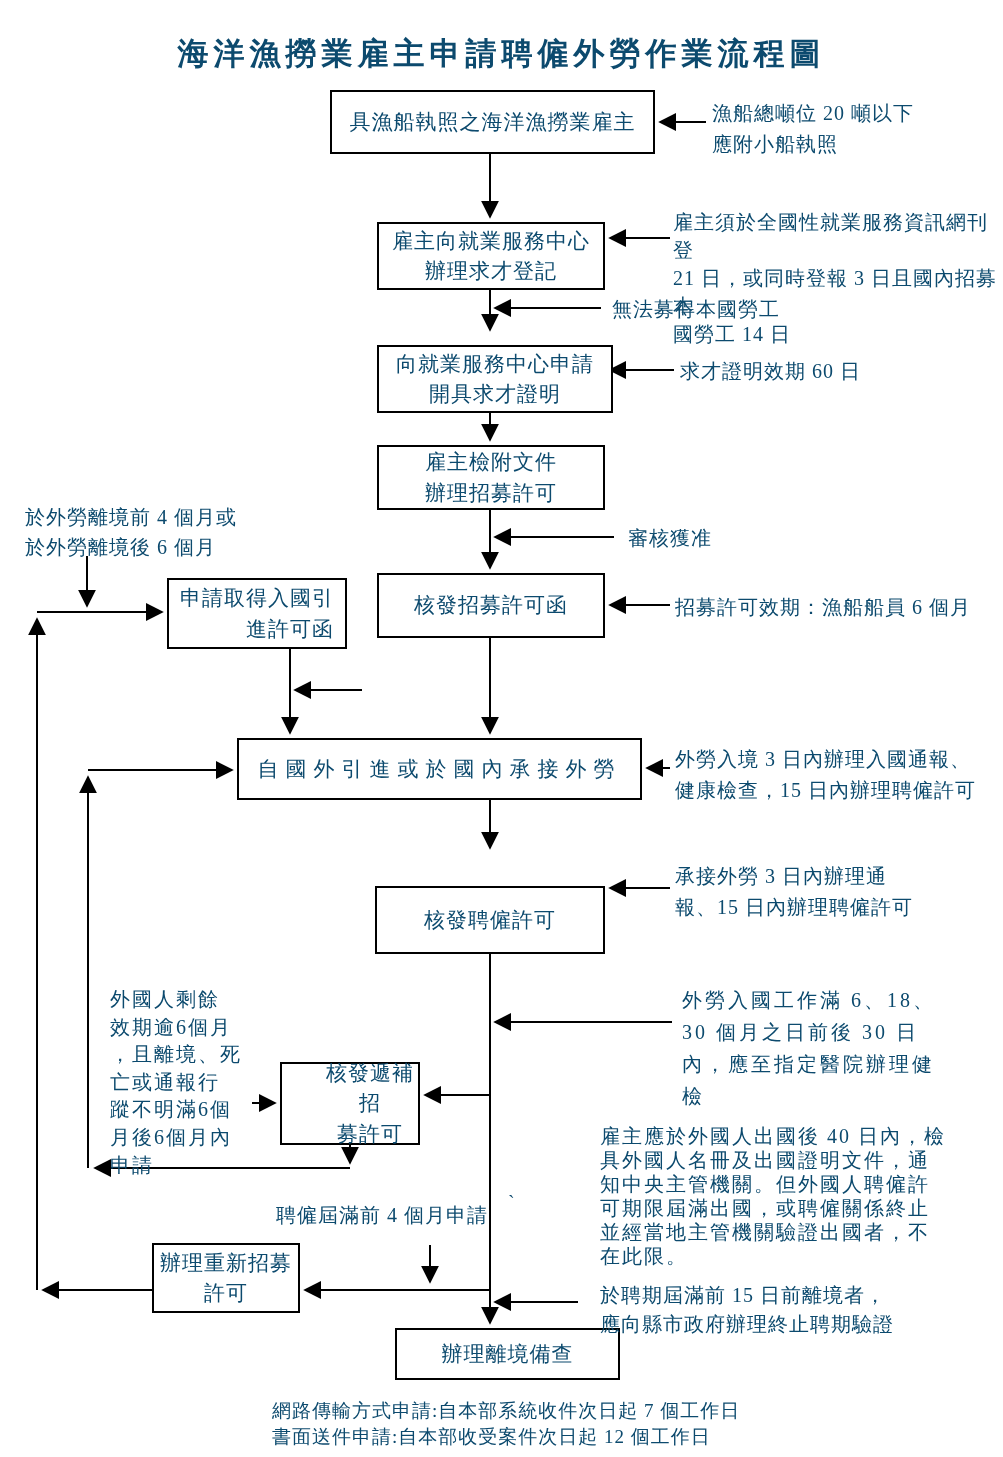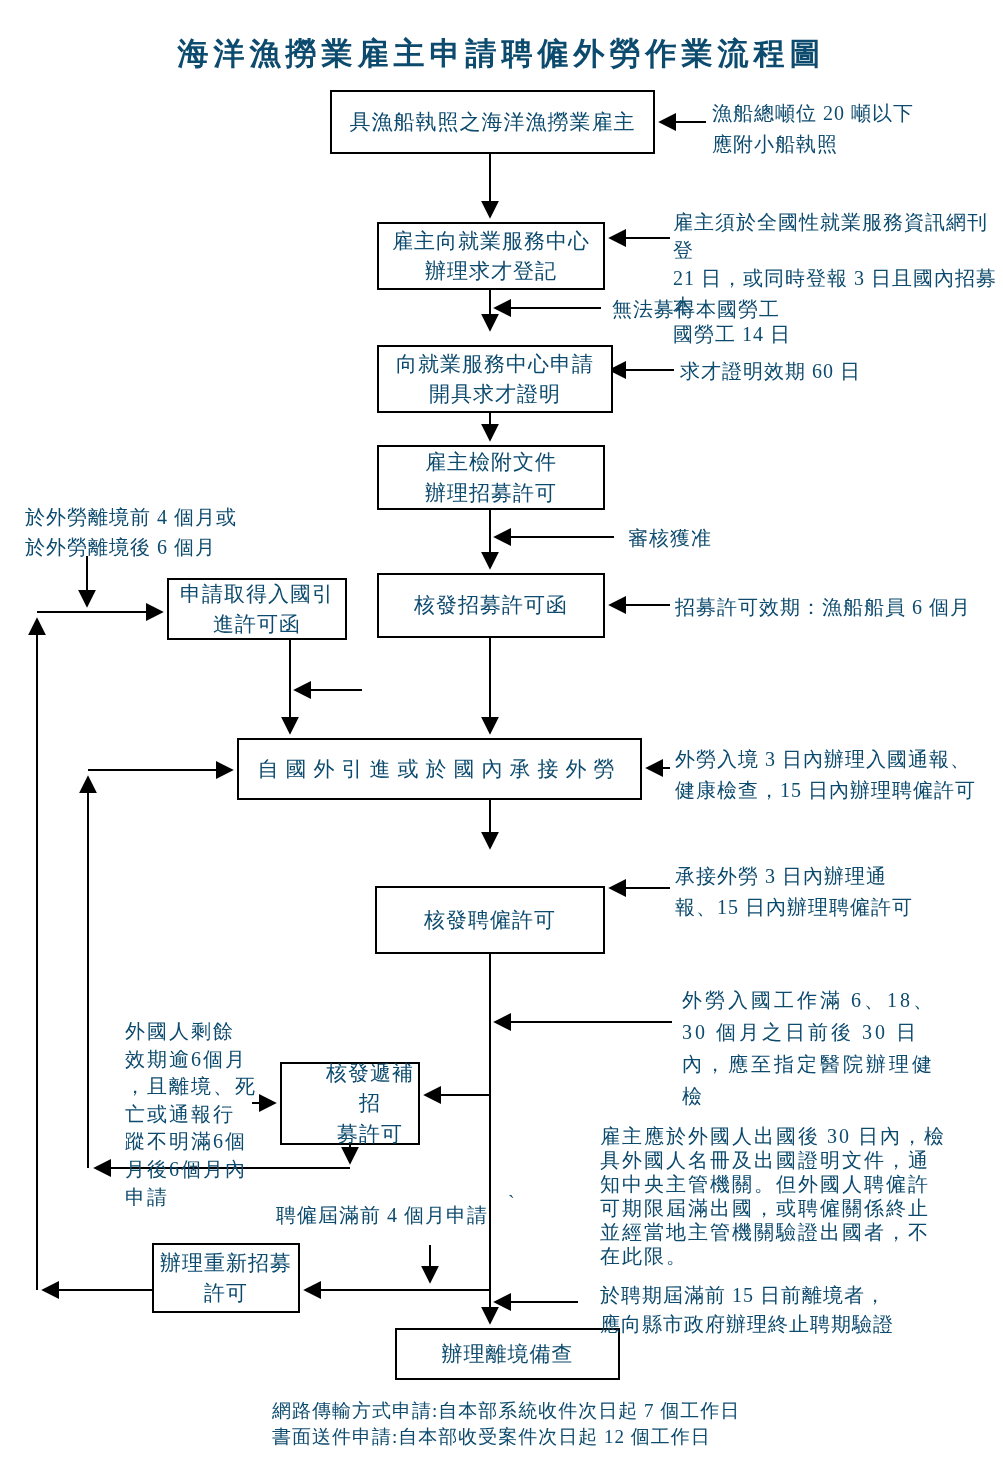--- a/index.html
+++ b/index.html
@@ -104,21 +104,21 @@
 辦理求才登記</div>
 
   <div class="fbox" style="left:377px;top:335px;width:236px;height:68px;margin-top:10px;">向就業服務中心申請
 開具求才證明</div>
 
   <div class="fbox" style="left:377px;top:445px;width:228px;height:65px;">雇主檢附文件
 辦理招募許可</div>
 
   <div class="fbox" style="left:377px;top:573px;width:228px;height:65px;">核發招募許可函</div>
 
-  <div class="fbox" style="left:167px;top:578px;width:180px;height:62px;">申請取得入國引
+  <div class="fbox" style="left:167px;top:578px;width:180px;height:71px;text-align:right;">申請取得入國引
 進許可函</div>
 
   <div class="fbox wide" style="left:237px;top:738px;width:405px;height:62px;">自國外引進或於國內承接外勞</div>
 
   <div class="fbox" style="left:375px;top:853px;width:230px;height:68px;margin-top:33px;">核發聘僱許可</div>
 
   <div class="fbox" style="left:280px;top:1062px;width:140px;height:83px;padding-left:40px;">核發遞補招
 募許可</div>
 
   <div class="fbox" style="left:152px;top:1243px;width:148px;height:70px;">辦理重新招募
@@ -149,29 +149,29 @@
 健康檢查，15 日內辦理聘僱許可</div>
 
   <div class="ann" style="left:675px;top:861px;">承接外勞 3 日內辦理通
 報、15 日內辦理聘僱許可</div>
 
   <div class="ann spread" style="left:682px;top:984px;">外勞入國工作滿 6、18、
 30 個月之日前後 30 日
 內，應至指定醫院辦理健
 檢</div>
 
-  <div class="ann med" style="left:125px;top:986px;margin-top:32px;">外國人剩餘
+  <div class="ann med" style="left:110px;top:986px;">外國人剩餘
 效期逾6個月
 ，且離境、死
 亡或通報行
 蹤不明滿6個
 月後6個月內
 申請</div>
 
-  <div class="ann tight" style="left:600px;top:1124px;letter-spacing:2px;">雇主應於外國人出國後 30 日內，檢
+  <div class="ann tight" style="left:600px;top:1124px;letter-spacing:2px;">雇主應於外國人出國後 40 日內，檢
 具外國人名冊及出國證明文件，通
 知中央主管機關。但外國人聘僱許
 可期限屆滿出國，或聘僱關係終止
 並經當地主管機關驗證出國者，不
 在此限。</div>
 
   <div class="ann" style="left:276px;top:1200px;">聘僱屆滿前 4 個月申請</div>
 
   <div class="ann" style="left:600px;top:1281px;line-height:1.45;">於聘期屆滿前 15 日前離境者，
 應向縣市政府辦理終止聘期驗證</div>

